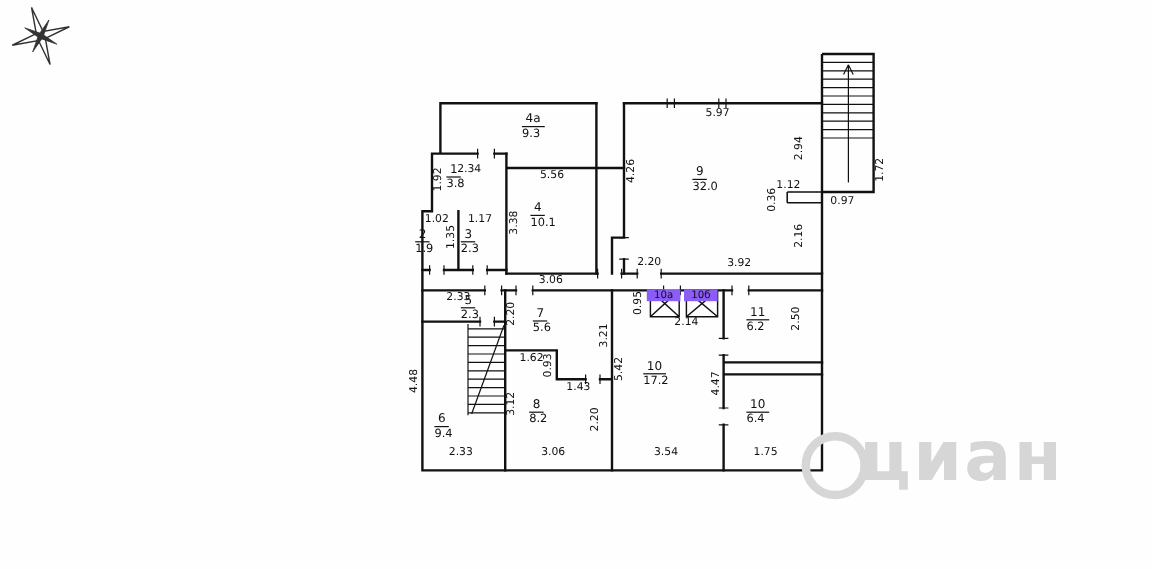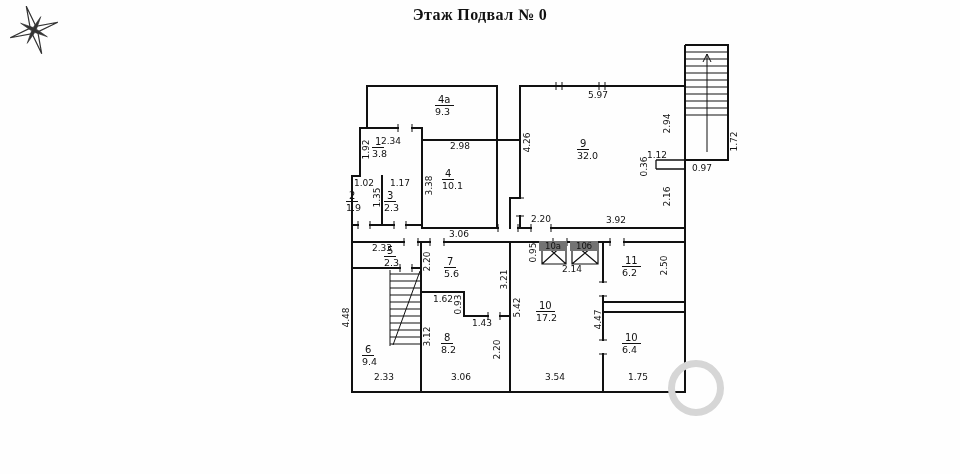--- a/index.html
+++ b/index.html
@@ -7,32 +7,31 @@
         font-family:"DejaVu Sans",sans-serif;color:#111;}
   .title{position:absolute;top:6px;left:0;width:100%;text-align:center;
          font:bold 16px "Liberation Serif",serif;letter-spacing:.4px;}
   .compass{position:absolute;left:8px;top:4px;}
   svg.plan{position:absolute;left:0;top:0;}
   .dim{position:absolute;width:28px;text-align:center;font-size:9px;line-height:11px;white-space:nowrap;}
   .dim.v{width:26px;transform:rotate(-90deg);}
   .rlabel{position:absolute;width:40px;font-size:9.5px;line-height:11px;}
   .rlabel .num{display:inline-block;border-bottom:1px solid #111;padding:0 3px;font-size:10px;}
   .rlabel .area{display:block;}
-  .slabel{position:absolute;width:28px;text-align:center;font-size:8.5px;line-height:10px;background:#737373;}
+  .slabel{position:absolute;width:28px;text-align:center;font-size:8.5px;line-height:10px;background:#8b5cf6;}
   .wm-circle{position:absolute;left:668px;top:360px;width:42px;height:42px;
              border:7px solid #d6d6d6;border-radius:50%;}
   .wm-text{position:absolute;left:716px;top:346px;font-size:58px;font-weight:bold;
            color:#d6d6d6;letter-spacing:2px;font-family:"DejaVu Sans",sans-serif;}
 </style>
 </head>
 <body>
 
 <div id="page">
 
-  <div class="title">Этаж Подвал № 0</div>
 
   <svg class="compass" width="52" height="52" viewBox="-26 -26 52 52">
     <g transform="rotate(-18)">
       <path d="M0,-25 L3,-3 L25,0 L3,3 L0,25 L-3,3 L-25,0 L-3,-3 Z" fill="#fff" stroke="#333" stroke-width="1.2"></path>
       <g transform="rotate(45) scale(0.6)">
         <path d="M0,-25 L3,-3 L25,0 L3,3 L0,25 L-3,3 L-25,0 L-3,-3 Z" fill="#333" stroke="#333" stroke-width="1"></path>
       </g>
     </g>
   </svg>
 
@@ -98,21 +97,21 @@
   <div class="rlabel" style="left:444px;top:256px"><span class="num">7</span><span class="area">5.6</span></div>
   <div class="rlabel" style="left:441px;top:332px"><span class="num">8</span><span class="area">8.2</span></div>
   <div class="rlabel" style="left:536px;top:300px"><span class="num">10</span><span class="area">17.2</span></div>
   <div class="rlabel" style="left:622px;top:255px"><span class="num">11</span><span class="area">6.2</span></div>
   <div class="rlabel" style="left:622px;top:332px"><span class="num">10</span><span class="area">6.4</span></div>
 
   <span class="slabel" style="left:539px;top:241px">10а</span>
   <span class="slabel" style="left:570px;top:241px">10б</span>
 
   <span class="dim" style="left:688px;top:163px">0.97</span>
-  <span class="dim" style="left:446px;top:141px">2.98</span>
+  <span class="dim" style="left:446px;top:141px">5.56</span>
   <span class="dim" style="left:377px;top:136px">2.34</span>
   <span class="dim" style="left:584px;top:90px">5.97</span>
   <span class="dim" style="left:643px;top:150px">1.12</span>
   <span class="dim" style="left:602px;top:215px">3.92</span>
   <span class="dim" style="left:527px;top:214px">2.20</span>
   <span class="dim" style="left:350px;top:178px">1.02</span>
   <span class="dim" style="left:386px;top:178px">1.17</span>
   <span class="dim" style="left:445px;top:229px">3.06</span>
   <span class="dim" style="left:368px;top:243px">2.33</span>
   <span class="dim" style="left:429px;top:294px">1.62</span>
@@ -136,14 +135,15 @@
   <span class="dim v" style="left:445px;top:299px">0.93</span>
   <span class="dim v" style="left:414px;top:331px">3.12</span>
   <span class="dim v" style="left:484px;top:344px">2.20</span>
   <span class="dim v" style="left:333px;top:312px">4.48</span>
   <span class="dim v" style="left:504px;top:302px">5.42</span>
   <span class="dim v" style="left:520px;top:247px">0.95</span>
   <span class="dim v" style="left:651px;top:260px">2.50</span>
   <span class="dim v" style="left:585px;top:314px">4.47</span>
 
   <div class="wm-circle"></div>
+  <div class="wm-text">циан</div>
 
 </div>
 
 </body></html>

